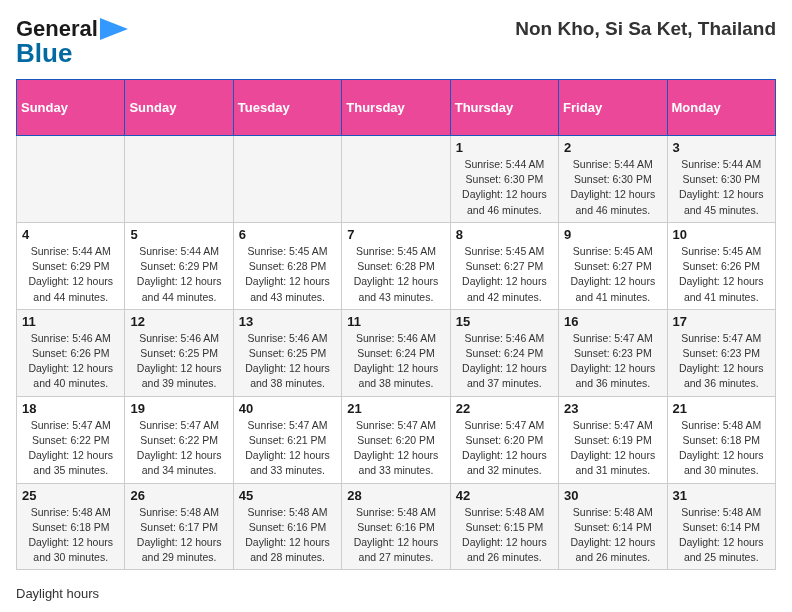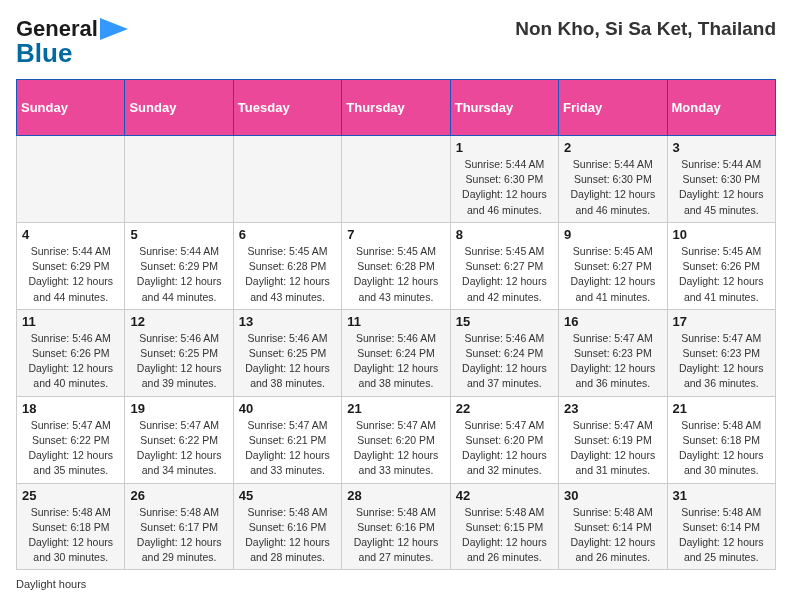--- a/index.html
+++ b/index.html
@@ -72,22 +72,22 @@
     .day-info {
       color: #333;
       line-height: 1.45;
       font-size: 10.5px;
       text-align: center;
     }
     .empty-cell {
       background-color: #f5f5f5;
     }
     .footer-note {
-      margin-top: 8px;
-      font-size: 11px;
+      margin-top: 16px;
+      font-size: 13px;
       color: #333;
     }
   </style>
 </head>
 <body>
 
 <div class="header-area">
   <div class="logo">
     <div style="display:flex; align-items:center;">
       <span style="font-size:22px; font-weight:bold; color:#1a1a1a;">General</span>

